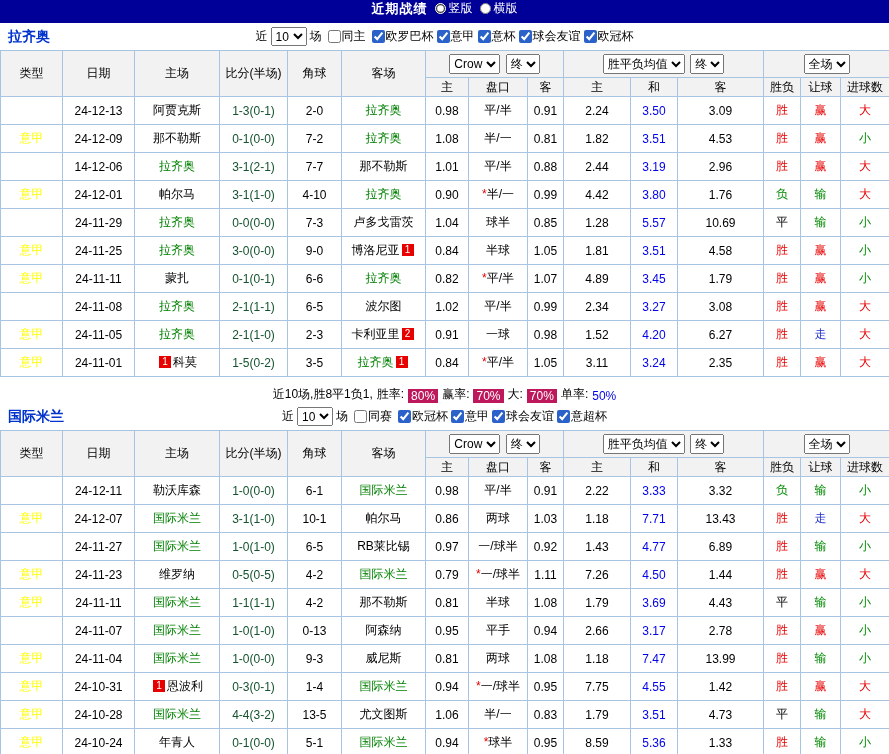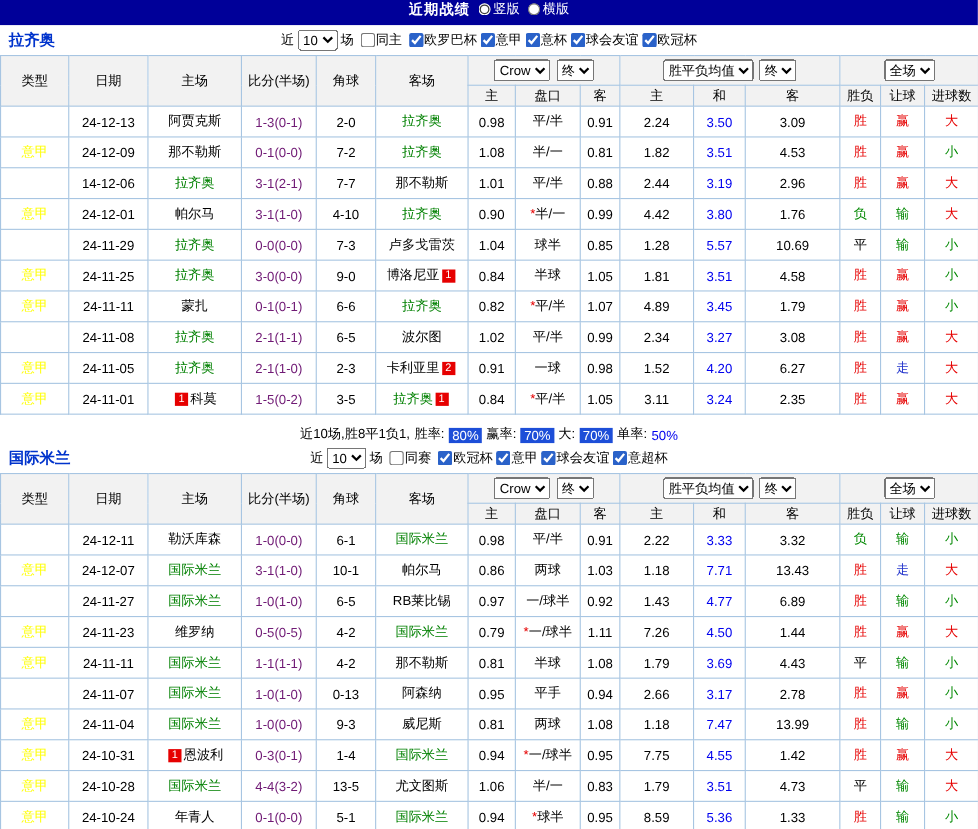--- a/index.html
+++ b/index.html
@@ -20,31 +20,31 @@
   .grid thead th{background:#f2f2f2;font-weight:normal;font-size:12px}
   .grid thead tr.sel-row th{height:27px}
   .grid thead tr.sub-row th{height:19px}
   .grid tbody td{height:28px;background:#fff}
   .sel-cell select{font-size:12px;height:20px;max-width:100px;margin:0 1px;vertical-align:middle}
   .type-cell{color:#fff}
   .t-europa{background:#9900cc;color:#ffffff}
   .t-seriea{background:#0000ee;color:#ffff00}
   .t-coppa{background:#4a86e8;color:#ffffff}
   .t-ucl{background:#5b4b9e;color:#ffffff}
-  .score{color:#701a75}
+  .score{color:#14532d}
   .hl-team{color:#008000}
   .card-badge{display:inline-block;background:#e60000;color:#fff;font-size:10px;width:12px;height:12px;line-height:12px;margin:0 2px;vertical-align:1px;text-align:center}
   .star{color:#e60000}
   .c-red{color:#e60000}
   .c-green{color:#008800}
   .c-blue{color:#2233cc}
   .c-black{color:#000000}
   .blue{color:#0000ee}
   .summary{height:26px;display:flex;align-items:flex-end;justify-content:center;gap:4px}
-  .pct{background:#1d4ed8;color:#ffffff;padding:0 3px}
+  .pct{background:#be185d;color:#ffffff;padding:0 3px}
   .odd-rate{color:#0000ee}
 </style>
 </head>
 <body>
 
 <div class="topbar">
   <span class="topbar-title">近期战绩</span>
   <label class="radio-lab">
     <input type="radio" name="layout" checked="" style="">
     <span>竖版</span>

